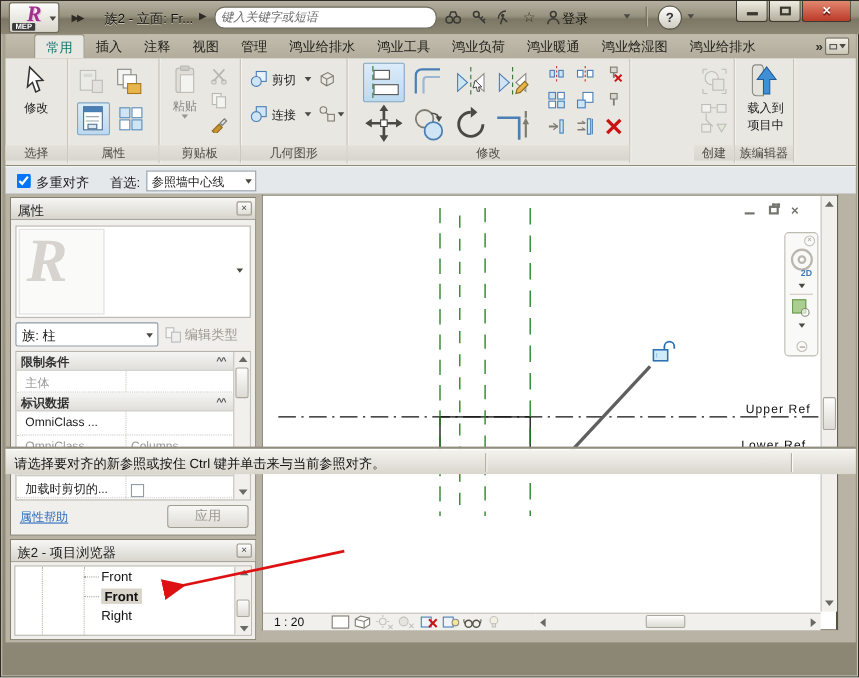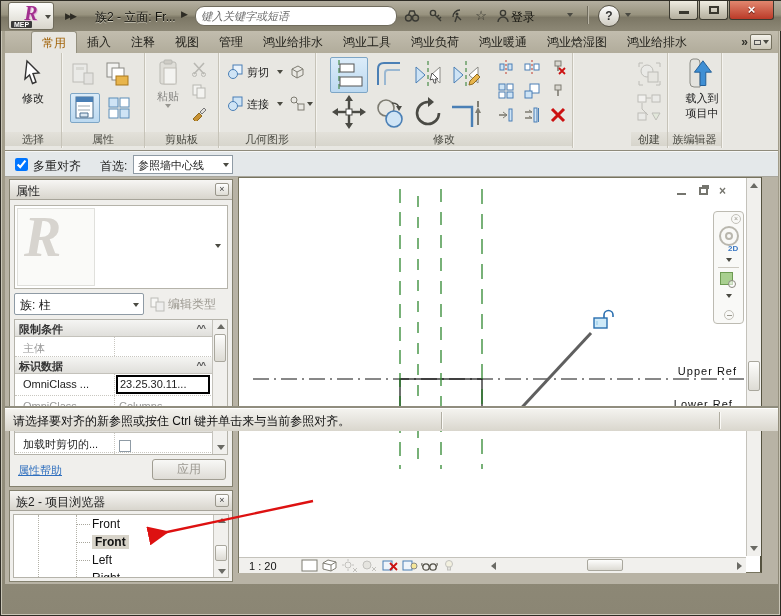--- a/index.html
+++ b/index.html
@@ -47,21 +47,21 @@
   .win-btn.close { width:45px; background:linear-gradient(#e2876f,#bb3a28); }
   .win-min-bar { position:absolute; left:9px; bottom:5px; width:10px; height:3px; background:#3a382f; }
   .win-max-box { position:absolute; left:9px; top:5px; width:10px; height:8px; border:2px solid #3a382f; }
   .win-close-x { position:absolute; width:100%; text-align:center; top:0; line-height:18px;
     color:#fff; font-weight:bold; font-size:13px; text-shadow:0 1px 1px #5d180e; }
 
   
   #tabrow { left:4px; top:30px; width:773px; height:22px; background:linear-gradient(#c2bdae,#b1ac9b); }
   .rtab { float:left; padding:3px 10px 0 10px; height:22px; color:#23221c; cursor:default; }
   .rtab.active { background:#e8e7e2; border:1px solid #94907f; border-bottom:none;
-    border-radius:3px 3px 0 0; color:#a16207; }
+    border-radius:3px 3px 0 0; color:#0f766e; }
   #tab-overflow { position:absolute; right:30px; top:4px; font-weight:bold; color:#30302a; }
   #ribbon-toggle { position:absolute; right:6px; top:3px; width:22px; height:16px;
     border:1px solid #75715f; border-radius:2px; background:linear-gradient(#f4f2ea,#cbc7b8);
     display:flex; align-items:center; justify-content:center; gap:2px; }
   #ribbon-toggle .bar { width:7px; height:5px; border:1px solid #555; }
 
   
   #ribbon { left:4px; top:52px; width:773px; height:98px; background:#e8e7e2;
     border-bottom:1px solid #8f8b7c; }
   .rpanel { position:absolute; top:0; height:95px; border-right:1px solid #c6c3b8;
@@ -532,21 +532,21 @@
             <rect x="16" y="2" width="8" height="7" fill="#eee" stroke="#8a8a84"></rect>
             <path d="M10 5 H15 M6 10 L6 16 L12 22" fill="none" stroke="#8a8a84"></path>
             <rect x="2" y="20" width="8" height="7" fill="#eee" stroke="#8a8a84"></rect>
             <path d="M16 20 l8 0 l-4 7Z" fill="#dce8d2" stroke="#8a8a84"></path>
           </svg>
       </div>
       <div class="rpanel-label">创建</div>
     </div>
 
     <div class="rpanel" style="left:663px;width:54px">
-      <div class="bigbtn" style="left:12px;top:4px;width:44px">
+      <div class="bigbtn" style="left:6px;top:4px;width:44px">
         <svg width="30" height="32" viewBox="0 0 30 32">
           <path d="M6 2 Q3 2 3 6 L3 26 Q3 30 7 30 L13 30 L13 6 Q13 2 10 2Z" fill="#e4e3de" stroke="#8a8a84"></path>
           <path d="M18 30 V16 H12 L21 4 L30 16 H24 V30Z" fill="#3f8fd4" stroke="#1f5c96" transform="translate(-4 0) scale(.95)"></path>
         </svg>
         <span class="lbl">载入到</span>
         <span class="lbl" style="margin-top:0">项目中</span>
       </div>
       <div class="rpanel-label">族编辑器</div>
     </div>
   </div>
@@ -594,23 +594,20 @@
         <div class="prow">
           <div class="plabel dis">主体</div>
           <div class="pval"></div>
         </div>
         <div class="pgroup">
           <span>标识数据</span>
           <span class="chev">^^</span>
         </div>
         <div class="prow" style="height:22px">
           <div class="plabel">OmniClass ...</div>
-          <div class="pval">
-            <div class="editbox">23.25.30.11...</div>
-          </div>
         </div>
         <div class="prow">
           <div class="plabel dis">OmniClass ...</div>
           <div class="pval dis">Columns</div>
         </div>
         <div class="pgroup">
           <span>其他</span>
           <span class="chev">^^</span>
         </div>
         <div class="prow">
@@ -642,24 +639,20 @@
       <div id="tree">
         <div class="tguide" style="left:24px"></div>
         <div class="tguide" style="left:62px"></div>
         <div class="titem">
           <span class="stub"></span>
           <span class="tlabel">Front</span>
         </div>
         <div class="titem sel">
           <span class="stub"></span>
           <span class="tlabel">Front</span>
-        </div>
-        <div class="titem">
-          <span class="stub"></span>
-          <span class="tlabel">Left</span>
         </div>
         <div class="titem">
           
           <span class="tlabel">Right</span>
         </div>
         <div id="tree-scroll">
           <div class="sarrow tri tri-u" style="top:3px"></div>
           <div class="sthumb" style="top:30px;height:16px"></div>
           <div class="sarrow tri tri-d" style="bottom:3px"></div>
         </div>

